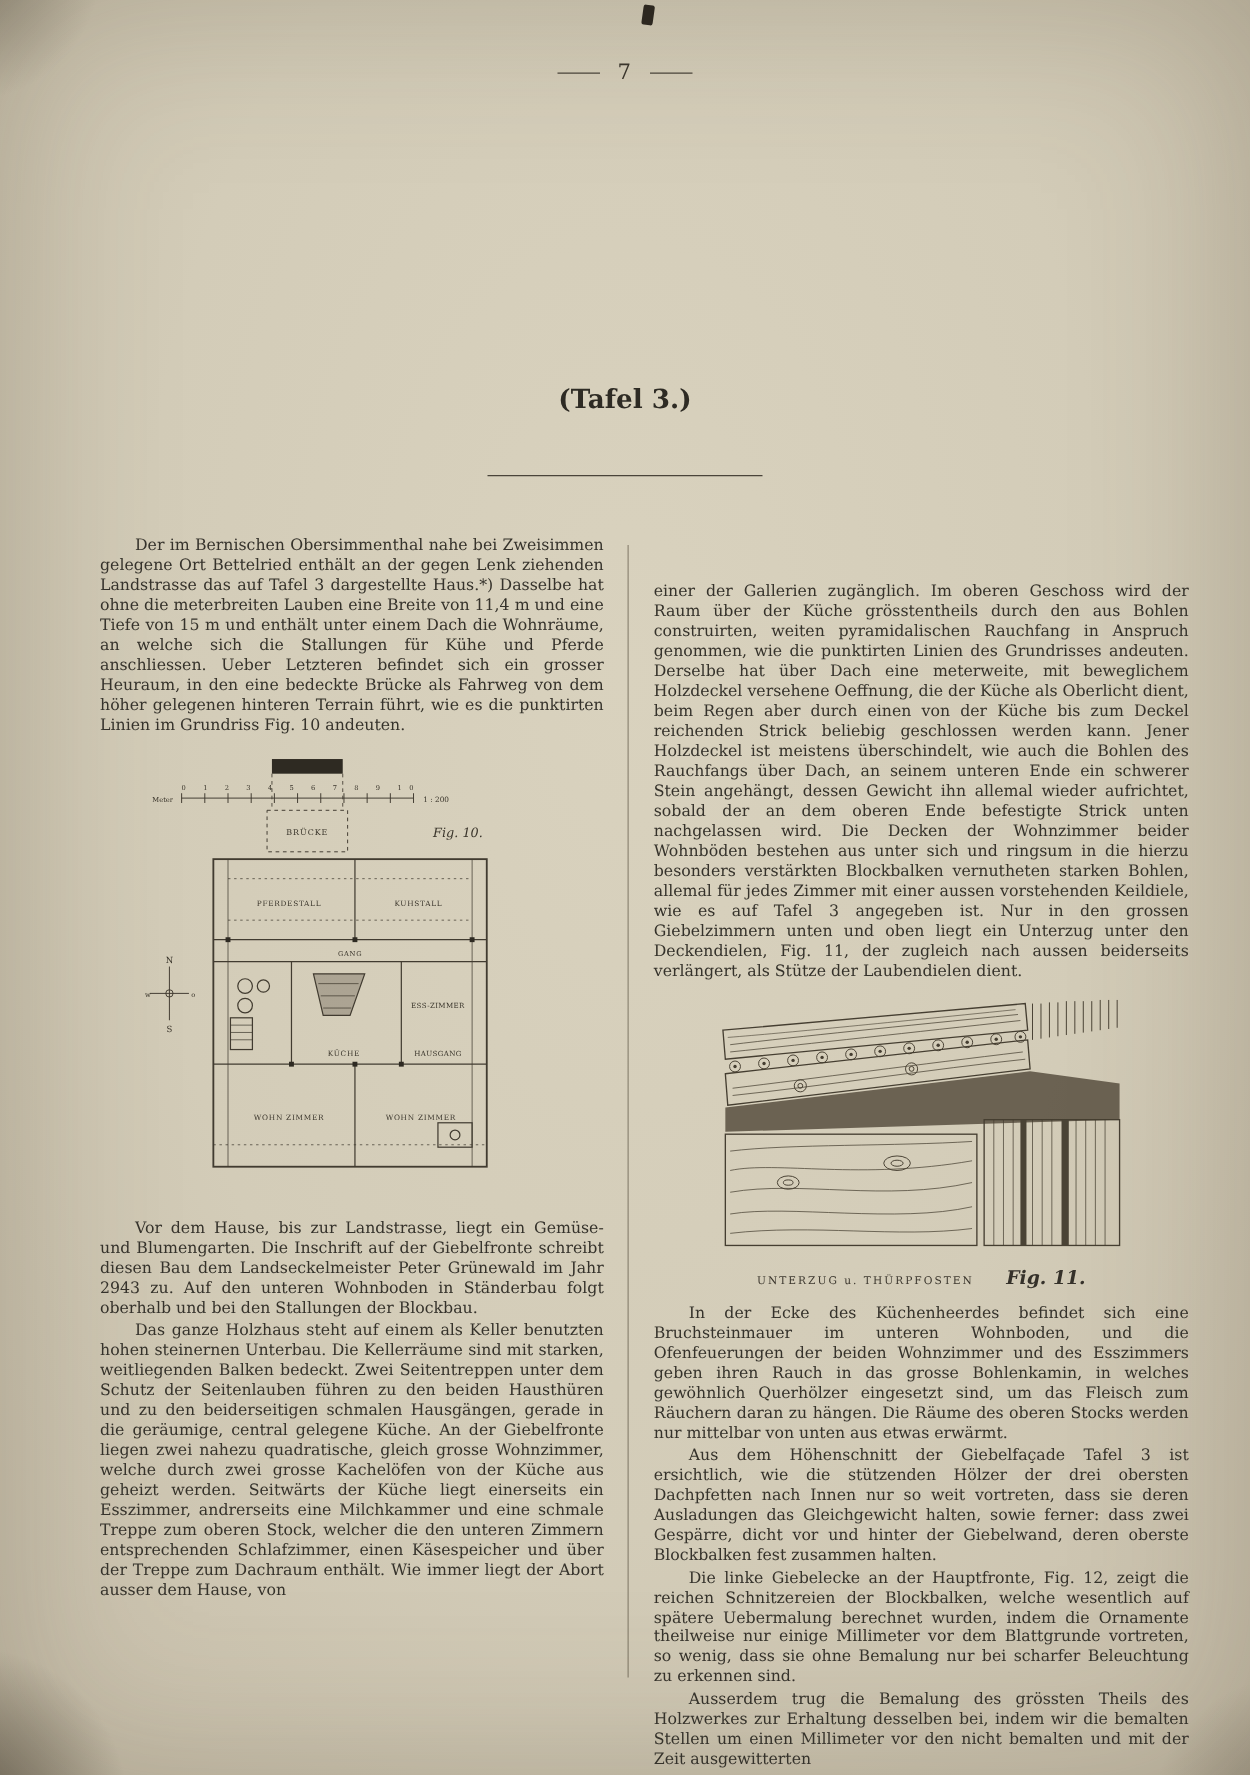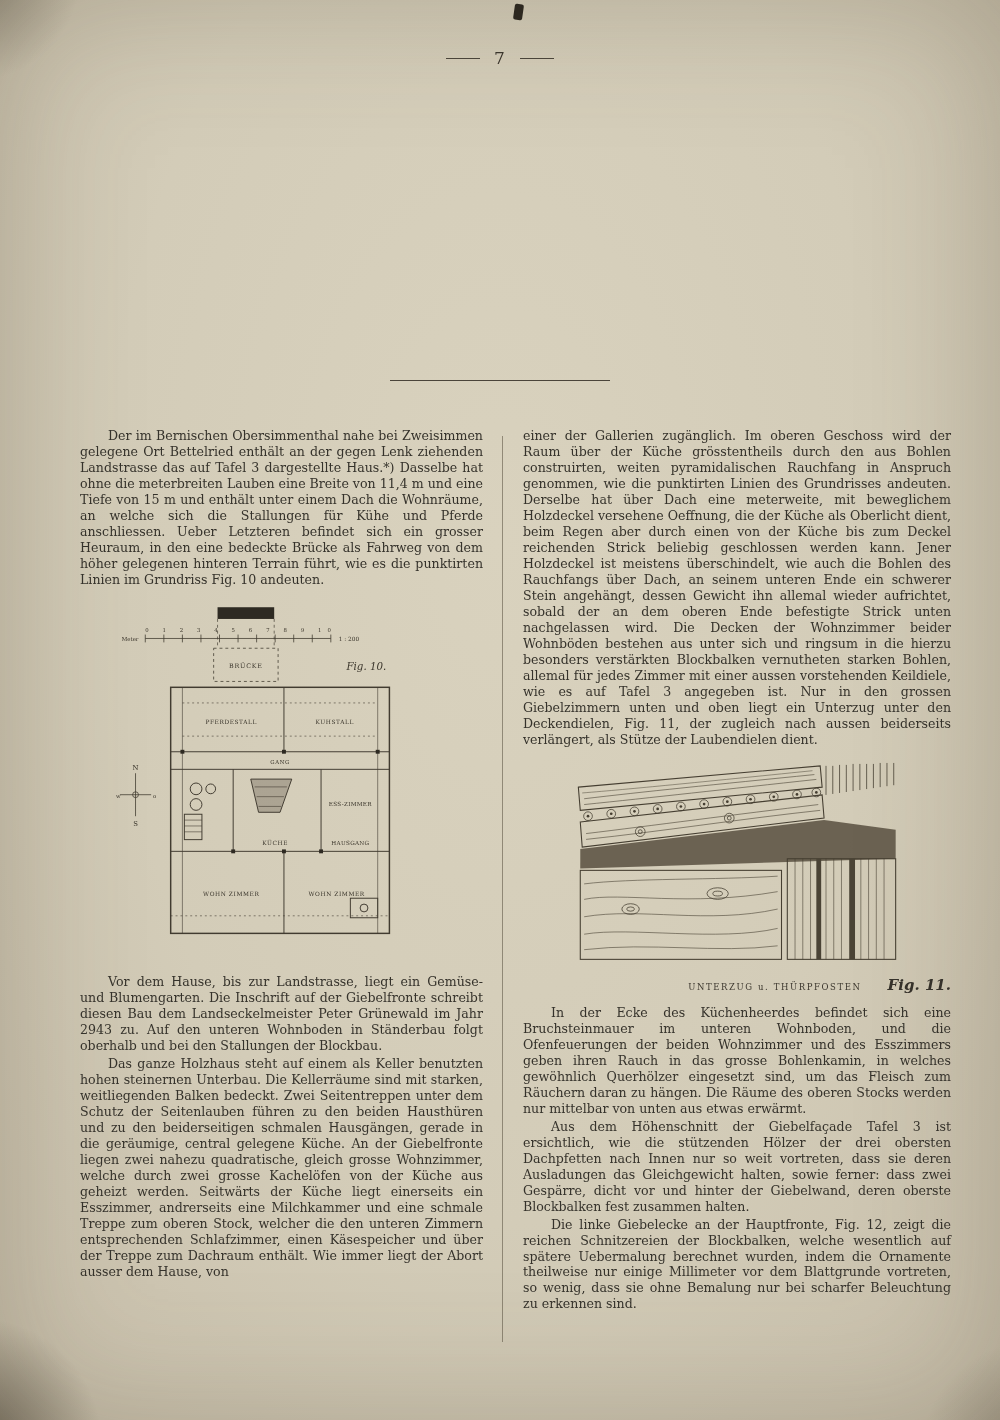--- a/index.html
+++ b/index.html
@@ -27,29 +27,29 @@
     text-align:center; font-size:38px; font-weight:700; letter-spacing:1px;
     word-spacing:12px; color:#2e2b24; }
   .doc-subtitle { position:absolute; top:306px; left:0; width:100%; margin:0;
     text-align:center; font-size:21px; font-weight:700; color:#2e2b24; }
   .title-rule { position:absolute; top:380px; left:390px; width:220px; height:0;
     border-top:1.4px solid #4a443a; }
 
   .columns { position:absolute; top:426px; left:80px; width:872px; display:flex; gap:40px; }
   .col { font-size:12.6px; line-height:1.27; text-align:justify; color:#35322b; }
   .col-left { width:403px; }
-  .col-right { width:428px; }
+  .col-right { width:428px;margin-top:37px; }
   .col p { margin:2px 0; text-indent:28px; }
   .col p.noindent { text-indent:0; }
   .col-divider { position:absolute; left:502px; top:436px; height:906px; width:1px;
     background:rgba(74,66,50,.5); }
 
   .figure { margin:14px auto 10px auto; text-align:center; }
   .figure svg { display:block; margin:0 auto; }
-  .fig11-caption { display:flex; justify-content:flex-end; align-items:baseline; gap:26px;
+  .fig11-caption { display:flex; justify-content:center; align-items:baseline; gap:26px;
     margin-top:6px; }
   .fig11-caption .cap { font-size:8.5px; letter-spacing:1.6px; color:#3c372e; }
   .fig11-caption .lab { font-size:15px; font-style:italic; font-weight:700; color:#35312a; }
 
   .footnote-block { margin-top:14px; }
   .fn-rule { width:150px; height:0; border-top:1px solid #4a443a; margin:0 0 5px 10px; }
   .footnote { font-size:11px; line-height:1.35; text-align:justify; text-indent:16px; color:#3a362e; }
 
   svg text { font-family:"DejaVu Serif", serif; fill:#3a352b; }
 </style>
@@ -62,20 +62,21 @@
   <div class="smudge-bl"></div>
   <div class="smudge-br"></div>
   <div class="ink-mark"></div>
 
   <div class="page-number-row">
     <div class="pn-dash"></div>
     <div class="page-number">7</div>
     <div class="pn-dash"></div>
   </div>
 
+  <h2 class="doc-subtitle">(Tafel 3.)</h2>
   <div class="title-rule"></div>
 
   <div class="col-divider"></div>
 
   <div class="columns">
 
     <div class="col col-left">
       <p>Der im Bernischen Obersimmenthal nahe bei Zweisimmen gelegene Ort Bettelried enthält an der gegen Lenk ziehenden Landstrasse das auf Tafel 3 dargestellte Haus.*) Dasselbe hat ohne die meterbreiten Lauben eine Breite von 11,4 m und eine Tiefe von 15 m und enthält unter einem Dach die Wohnräume, an welche sich die Stallungen für Kühe und Pferde anschliessen. Ueber Letzteren befindet sich ein grosser Heuraum, in den eine bedeckte Brücke als Fahrweg von dem höher gelegenen hinteren Terrain führt, wie es die punktirten Linien im Grundriss Fig. 10 andeuten.</p>
 
       <div class="figure">
@@ -255,16 +256,17 @@
         </svg>
         <div class="fig11-caption">
           <span class="cap">UNTERZUG u. THÜRPFOSTEN</span>
           <span class="lab">Fig. 11.</span>
         </div>
       </div>
 
       <p>In der Ecke des Küchenheerdes befindet sich eine Bruchsteinmauer im unteren Wohnboden, und die Ofenfeuerungen der beiden Wohnzimmer und des Esszimmers geben ihren Rauch in das grosse Bohlenkamin, in welches gewöhnlich Querhölzer eingesetzt sind, um das Fleisch zum Räuchern daran zu hängen. Die Räume des oberen Stocks werden nur mittelbar von unten aus etwas erwärmt.</p>
       <p>Aus dem Höhenschnitt der Giebelfaçade Tafel 3 ist ersichtlich, wie die stützenden Hölzer der drei obersten Dachpfetten nach Innen nur so weit vortreten, dass sie deren Ausladungen das Gleichgewicht halten, sowie ferner: dass zwei Gespärre, dicht vor und hinter der Giebelwand, deren oberste Blockbalken fest zusammen halten.</p>
       <p>Die linke Giebelecke an der Hauptfronte, Fig. 12, zeigt die reichen Schnitzereien der Blockbalken, welche wesentlich auf spätere Uebermalung berechnet wurden, indem die Ornamente theilweise nur einige Millimeter vor dem Blattgrunde vortreten, so wenig, dass sie ohne Bemalung nur bei scharfer Beleuchtung zu erkennen sind.</p>
+      <p>Ausserdem trug die Bemalung des grössten Theils des Holzwerkes zur Erhaltung desselben bei, indem wir die bemalten Stellen um einen Millimeter vor den nicht bemalten und mit der Zeit ausgewitterten</p>
     </div>
 
   </div>
 </div>
 
 </body></html>

